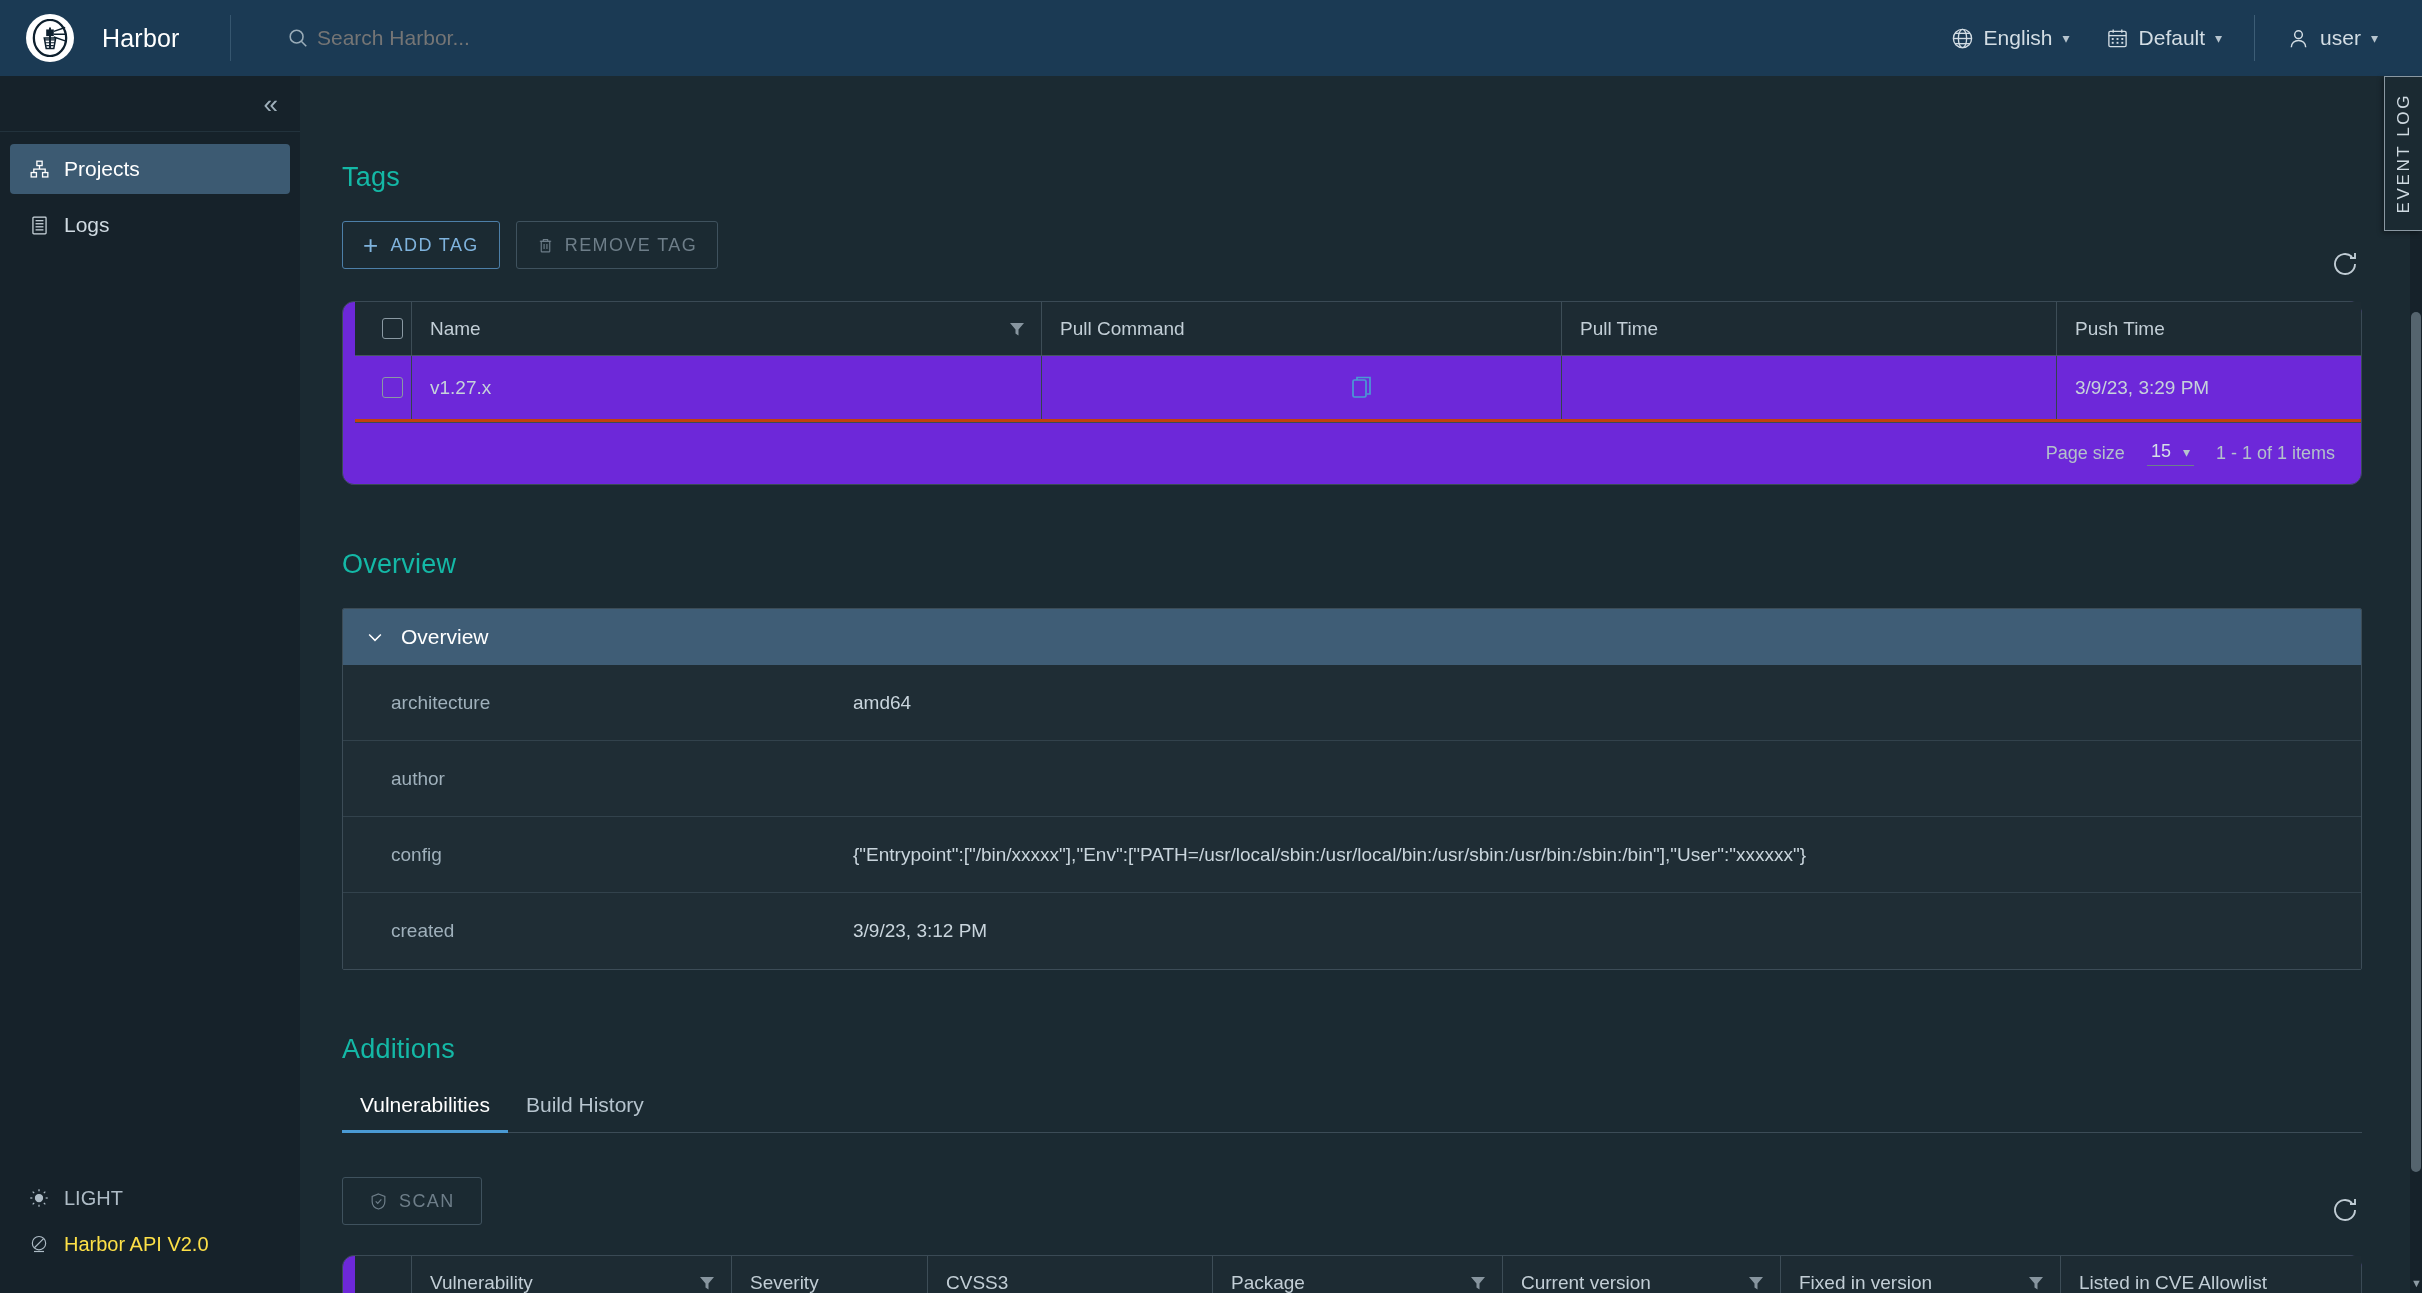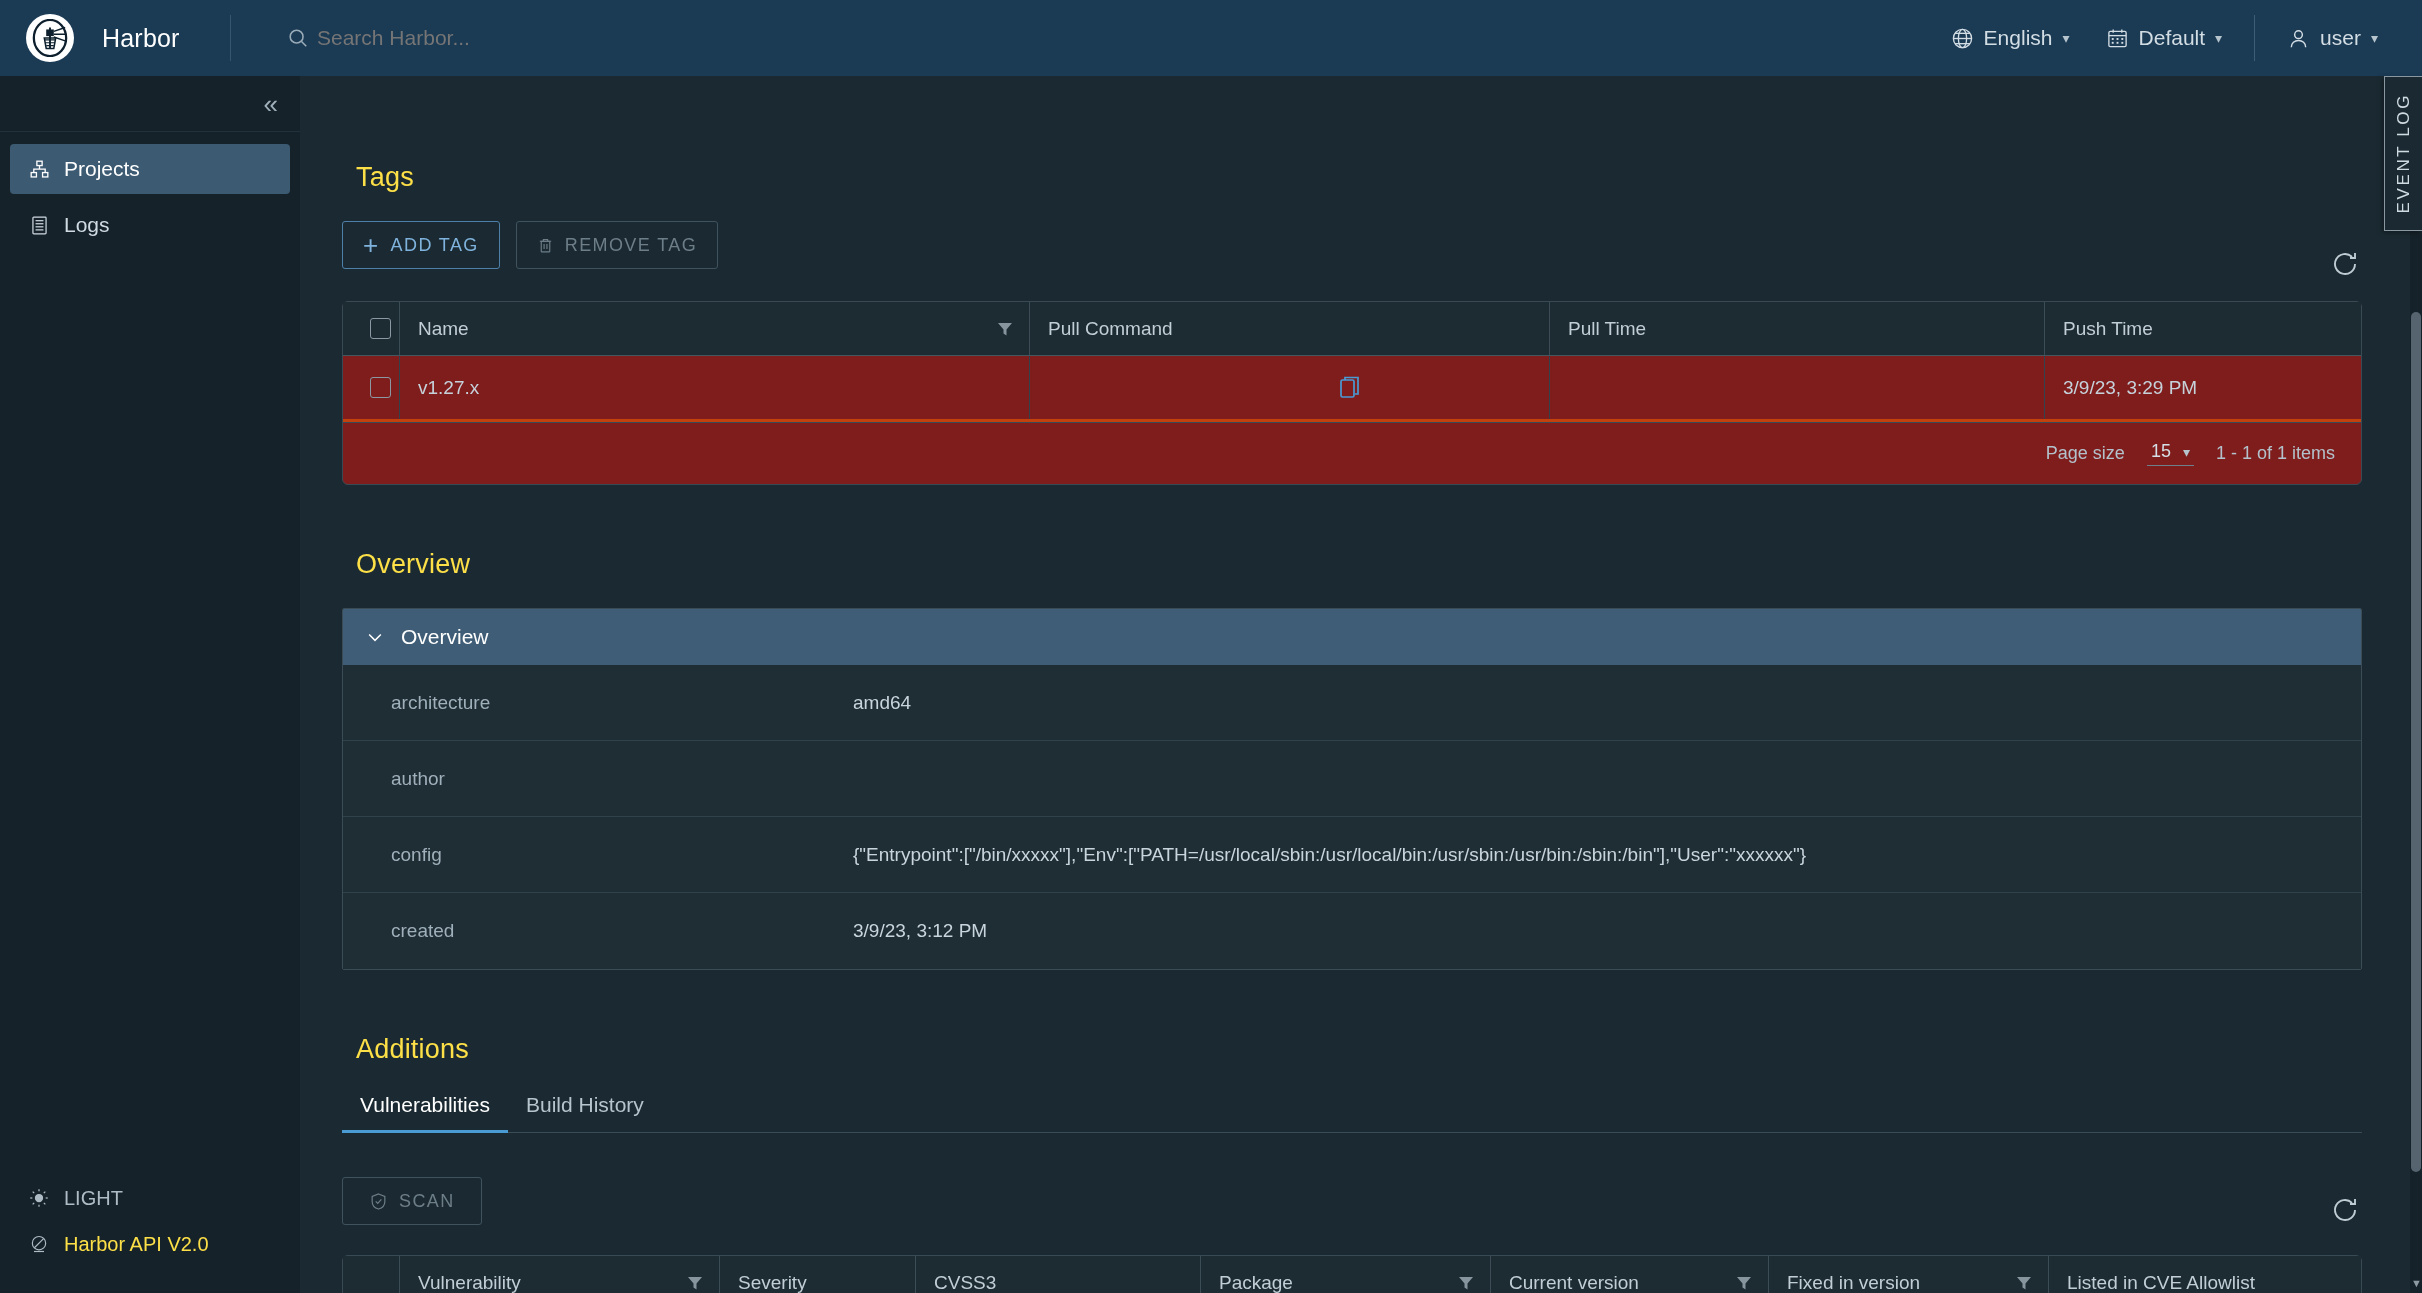--- a/index.html
+++ b/index.html
@@ -79,43 +79,44 @@
 
   
   .main {
     flex: 1; min-width: 0; background: #1b2a32;
     overflow: hidden; position: relative;
     padding: 0 0 0 0;
   }
   .main-inner { padding: 86px 60px 0 42px; }
 
   h2.section-title {
-    font-size: 27px; font-weight: 400; color: #fde047;
-    margin-bottom: 28px; letter-spacing: .2px; margin-left: 14px;
+    font-size: 27px; font-weight: 400; color: #14b8a6;
+    margin-bottom: 28px; letter-spacing: .2px;
   }
   h2.section-title.ovw { margin-top: 64px; }
 
   
   .btn-row { display: flex; gap: 16px; margin-bottom: 32px; }
   .btn {
     display: inline-flex; align-items: center; gap: 11px;
     height: 48px; padding: 0 20px;
     border: 1px solid #4d7fa8; border-radius: 3px;
     background: transparent; color: #7fb3dd;
     font-size: 18px; letter-spacing: 1.4px; text-transform: uppercase;
     cursor: pointer; font-family: "Liberation Sans", sans-serif;
   }
   .btn.disabled { border-color: #3f525e; color: #6e7e89; cursor: default; }
   .btn .plus { font-size: 26px; line-height: 1; font-weight: 300; }
 
   
   .grid {
     border: 1px solid #3a4a55;
-    background: #7f1d1d;
-    border-radius: 6px;
+    background: #6d28d9;
+    border-radius: 12px;
+    padding-left: 12px;
   }
   .grid-head {
     display: flex; height: 54px; align-items: stretch;
     border-bottom: 1px solid #46565f;
     background: #1d2b33;
   }
   .gh-cell {
     display: flex; align-items: center; justify-content: space-between;
     font-size: 19px; color: #c2ced6; padding: 0 0 0 18px;
     border-left: 1px solid #3d4d57; position: relative;

